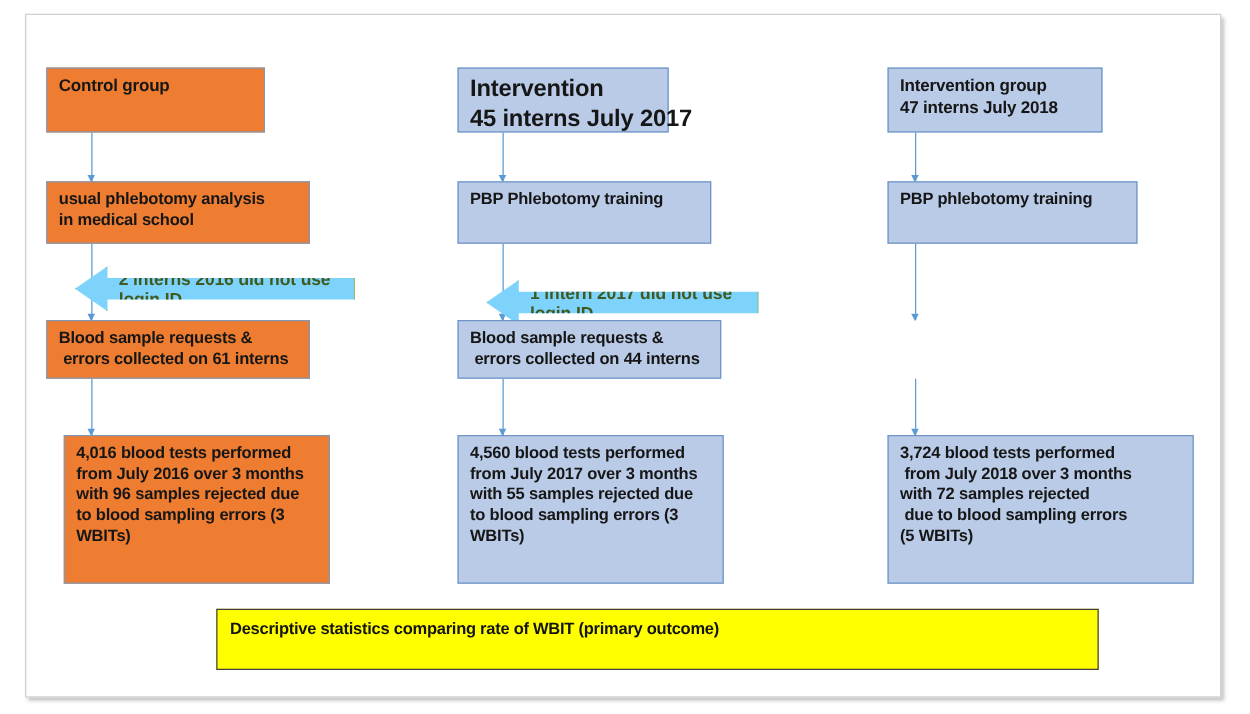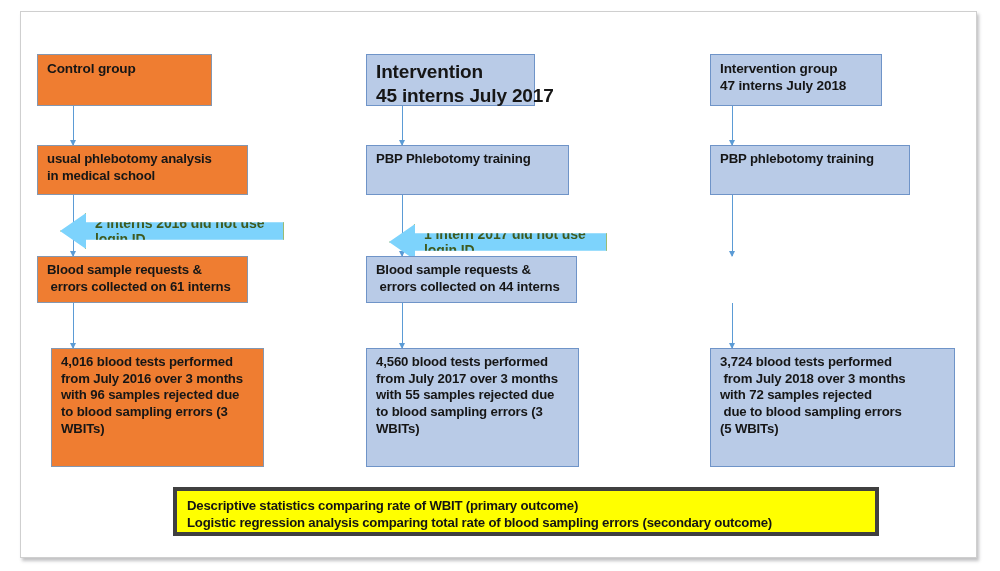--- a/index.html
+++ b/index.html
@@ -77,21 +77,21 @@
     font-weight: bold;
     letter-spacing: -0.1px;
     display: flex;
     align-items: center;
     padding-left: 34px;
     clip-path: polygon(0% 50%, 26px 0%, 26px 26%, 100% 26%, 100% 74%, 26px 74%, 26px 100%);
   }
   .yellowbox {
     position: absolute;
     background: #ffff00;
-    border: 4px solid #404040;
+    border: 1px solid #404040;
     box-sizing: border-box;
     color: #141414;
     font-weight: bold;
     font-size: 13.2px;
     line-height: 1.32;
     padding: 6px 8px 6px 10px;
     letter-spacing: -0.2px;
   }
   .yellowbox .line { display: block; white-space: pre; }
 </style>
@@ -184,17 +184,16 @@
     <div class="node blue" style="left:689px; top:336px; width:245px; height:119px; font-size:13.2px;">
       <span class="line">3,724 blood tests performed</span>
       <span class="line"> from July 2018 over 3 months</span>
       <span class="line">with 72 samples rejected</span>
       <span class="line"> due to blood sampling errors</span>
       <span class="line">(5 WBITs)</span>
     </div>
 
     <div class="yellowbox" style="left:152px; top:475px; width:706px; height:49px;">
       <span class="line">Descriptive statistics comparing rate of WBIT (primary outcome)</span>
-      <span class="line">Logistic regression analysis comparing total rate of blood sampling errors (secondary outcome)</span>
     </div>
 
   </div>
 </div>
 
 </body></html>

